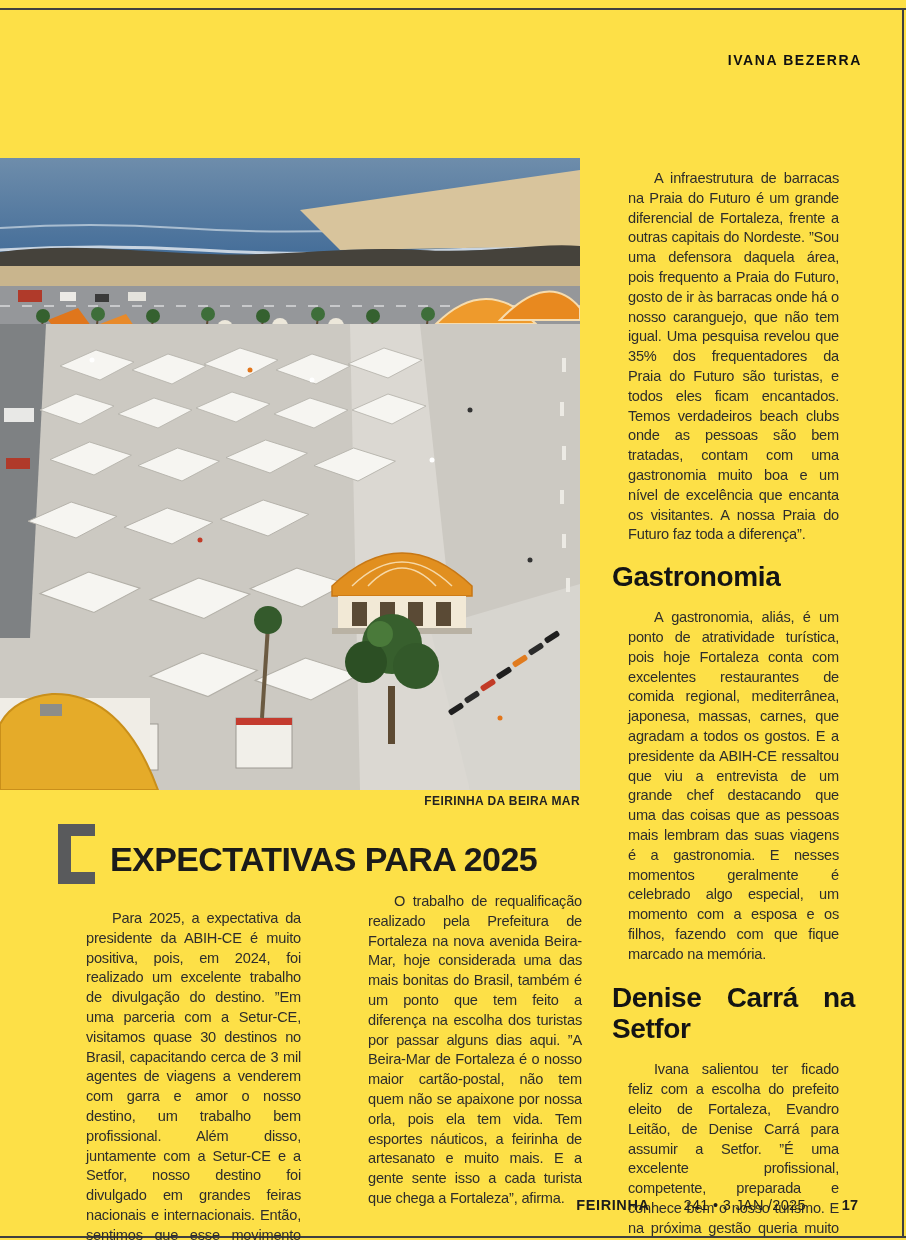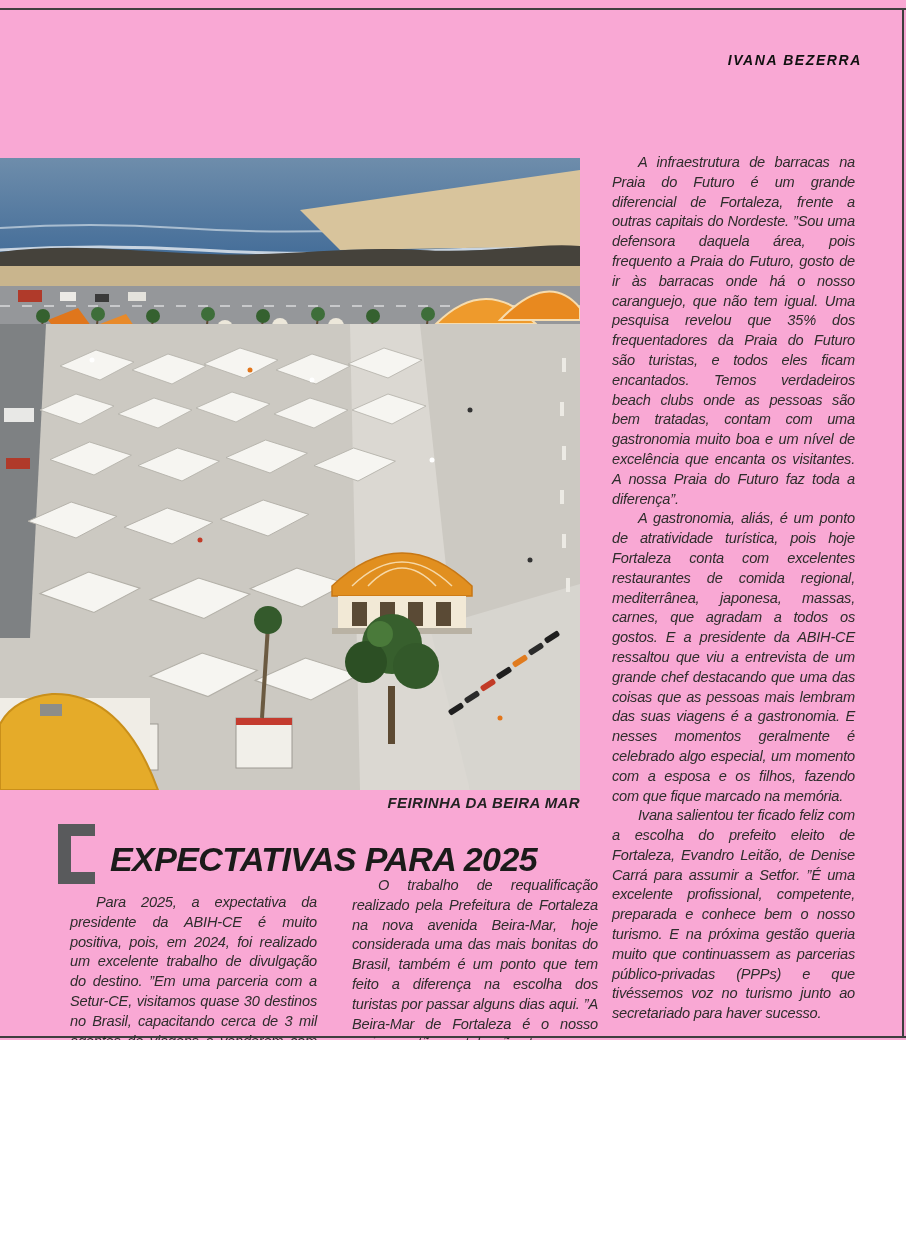--- a/index.html
+++ b/index.html
@@ -1,49 +1,49 @@
 <!DOCTYPE html>
 <html lang="pt"><head>
 <meta charset="utf-8">
 <style>
   html,body{margin:0;padding:0;background:#ffffff;}
   .page{
-    position:relative;width:906px;height:1040px;background:#f9a8d4;
-    font-family:"Liberation Sans",sans-serif;color:#2e2d2c;overflow:hidden;font-style:italic;
+    position:relative;width:906px;height:1240px;background:#fde047;
+    font-family:"Liberation Sans",sans-serif;color:#2e2d2c;overflow:hidden;
   }
   
   .edge-top{position:absolute;top:8px;left:0;right:0;height:2px;background:#3f3f3f;}
   .edge-right{position:absolute;top:8px;bottom:2px;right:2px;width:2px;background:#3f3f3f;}
   .edge-bottom{position:absolute;bottom:2px;left:0;right:0;height:2px;background:#3f3f3f;}
 
   .byline{
     position:absolute;top:52px;right:44px;
     font-size:14px;font-weight:800;letter-spacing:1.6px;color:#111111;
   }
 
   .photo{position:absolute;left:0;top:158px;width:580px;height:632px;}
   .photo svg{display:block;width:580px;height:632px;}
 
   .caption{
     position:absolute;left:0;top:794px;width:580px;text-align:right;
-    font-size:15px;font-weight:700;letter-spacing:0.4px;color:#232323;
+    font-size:12px;font-weight:700;letter-spacing:0.4px;color:#232323;
   }
 
   .headline-wrap{position:absolute;left:58px;top:822px;width:540px;}
   .bracket{
     position:absolute;left:0;top:2px;width:24px;height:36px;
     border-left:13px solid #595a5c;border-top:12px solid #595a5c;border-bottom:12px solid #595a5c;
   }
   .headline{
     position:absolute;left:36px;top:2px;white-space:nowrap;
     font-size:34px;font-weight:900;letter-spacing:-0.6px;color:#1b1b1a;
   }
 
   .bodytext{font-size:14.6px;line-height:19.8px;text-align:justify;letter-spacing:-0.2px;color:#2e2d2c;}
-  .bodytext p{margin:0;text-indent:26px;}
+  .bodytext p{margin:16px;text-indent:26px;}
   .col1{position:absolute;left:70px;top:893px;width:247px;}
   .col2{position:absolute;left:352px;top:876px;width:246px;}
   .rightcol{position:absolute;left:612px;top:153px;width:243px;}
   .rightcol .subhead{
     font-size:28px;font-weight:800;letter-spacing:-0.4px;color:#141414;
     margin:14px 0 6px 0;line-height:31px;text-indent:0;
   }
 
   .footer{
     position:absolute;top:1197px;right:48px;font-size:14.5px;color:#1c1c1c;white-space:nowrap;
@@ -264,21 +264,23 @@
   <div class="col1 bodytext">
     <p>Para 2025, a expectativa da presidente da ABIH-CE é muito positiva, pois, em 2024, foi realizado um excelente trabalho de divulgação do destino. ”Em uma parceria com a Setur-CE, visitamos quase 30 destinos no Brasil, capacitando cerca de 3 mil agentes de viagens a venderem com garra e amor o nosso destino, um trabalho bem profissional. Além disso, juntamente com a Setur-CE e a Setfor, nosso destino foi divulgado em grandes feiras nacionais e internacionais. Então, sentimos que esse movimento vem melhorando a cada ano”, explica.</p>
   </div>
 
   <div class="col2 bodytext">
     <p>O trabalho de requalificação realizado pela Prefeitura de Fortaleza na nova avenida Beira-Mar, hoje considerada uma das mais bonitas do Brasil, também é um ponto que tem feito a diferença na escolha dos turistas por passar alguns dias aqui. ”A Beira-Mar de Fortaleza é o nosso maior cartão-postal, não tem quem não se apaixone por nossa orla, pois ela tem vida. Tem esportes náuticos, a feirinha de artesanato e muito mais. E a gente sente isso a cada turista que chega a Fortaleza”, afirma.</p>
   </div>
 
   <div class="rightcol bodytext">
     <p>A infraestrutura de barracas na Praia do Futuro é um grande diferencial de Fortaleza, frente a outras capitais do Nordeste. ”Sou uma defensora daquela área, pois frequento a Praia do Futuro, gosto de ir às barracas onde há o nosso caranguejo, que não tem igual. Uma pesquisa revelou que 35% dos frequentadores da Praia do Futuro são turistas, e todos eles ficam encantados. Temos verdadeiros beach clubs onde as pessoas são bem tratadas, contam com uma gastronomia muito boa e um nível de excelência que encanta os visitantes. A nossa Praia do Futuro faz toda a diferença”.</p>
+    <h2 class="subhead">Gastronomia</h2>
     <p>A gastronomia, aliás, é um ponto de atratividade turística, pois hoje Fortaleza conta com excelentes restaurantes de comida regional, mediterrânea, japonesa, massas, carnes, que agradam a todos os gostos. E a presidente da ABIH-CE ressaltou que viu a entrevista de um grande chef destacando que uma das coisas que as pessoas mais lembram das suas viagens é a gastronomia. E nesses momentos geralmente é celebrado algo especial, um momento com a esposa e os filhos, fazendo com que fique marcado na memória.</p>
+    <h2 class="subhead" style="margin-top:18px;">Denise Carrá na Setfor</h2>
     <p>Ivana salientou ter ficado feliz com a escolha do prefeito eleito de Fortaleza, Evandro Leitão, de Denise Carrá para assumir a Setfor. ”É uma excelente profissional, competente, preparada e conhece bem o nosso turismo. E na próxima gestão queria muito que continuassem as parcerias público-privadas (PPPs) e que tivéssemos voz no turismo junto ao secretariado para haver sucesso.</p>
   </div>
 
   <div class="footer">
     <span class="brand">FEIRINHA</span>
     <span class="issue">241 • 3 JAN /2025</span>
     <span class="pagenum">17</span>
   </div>
 
 </div>

